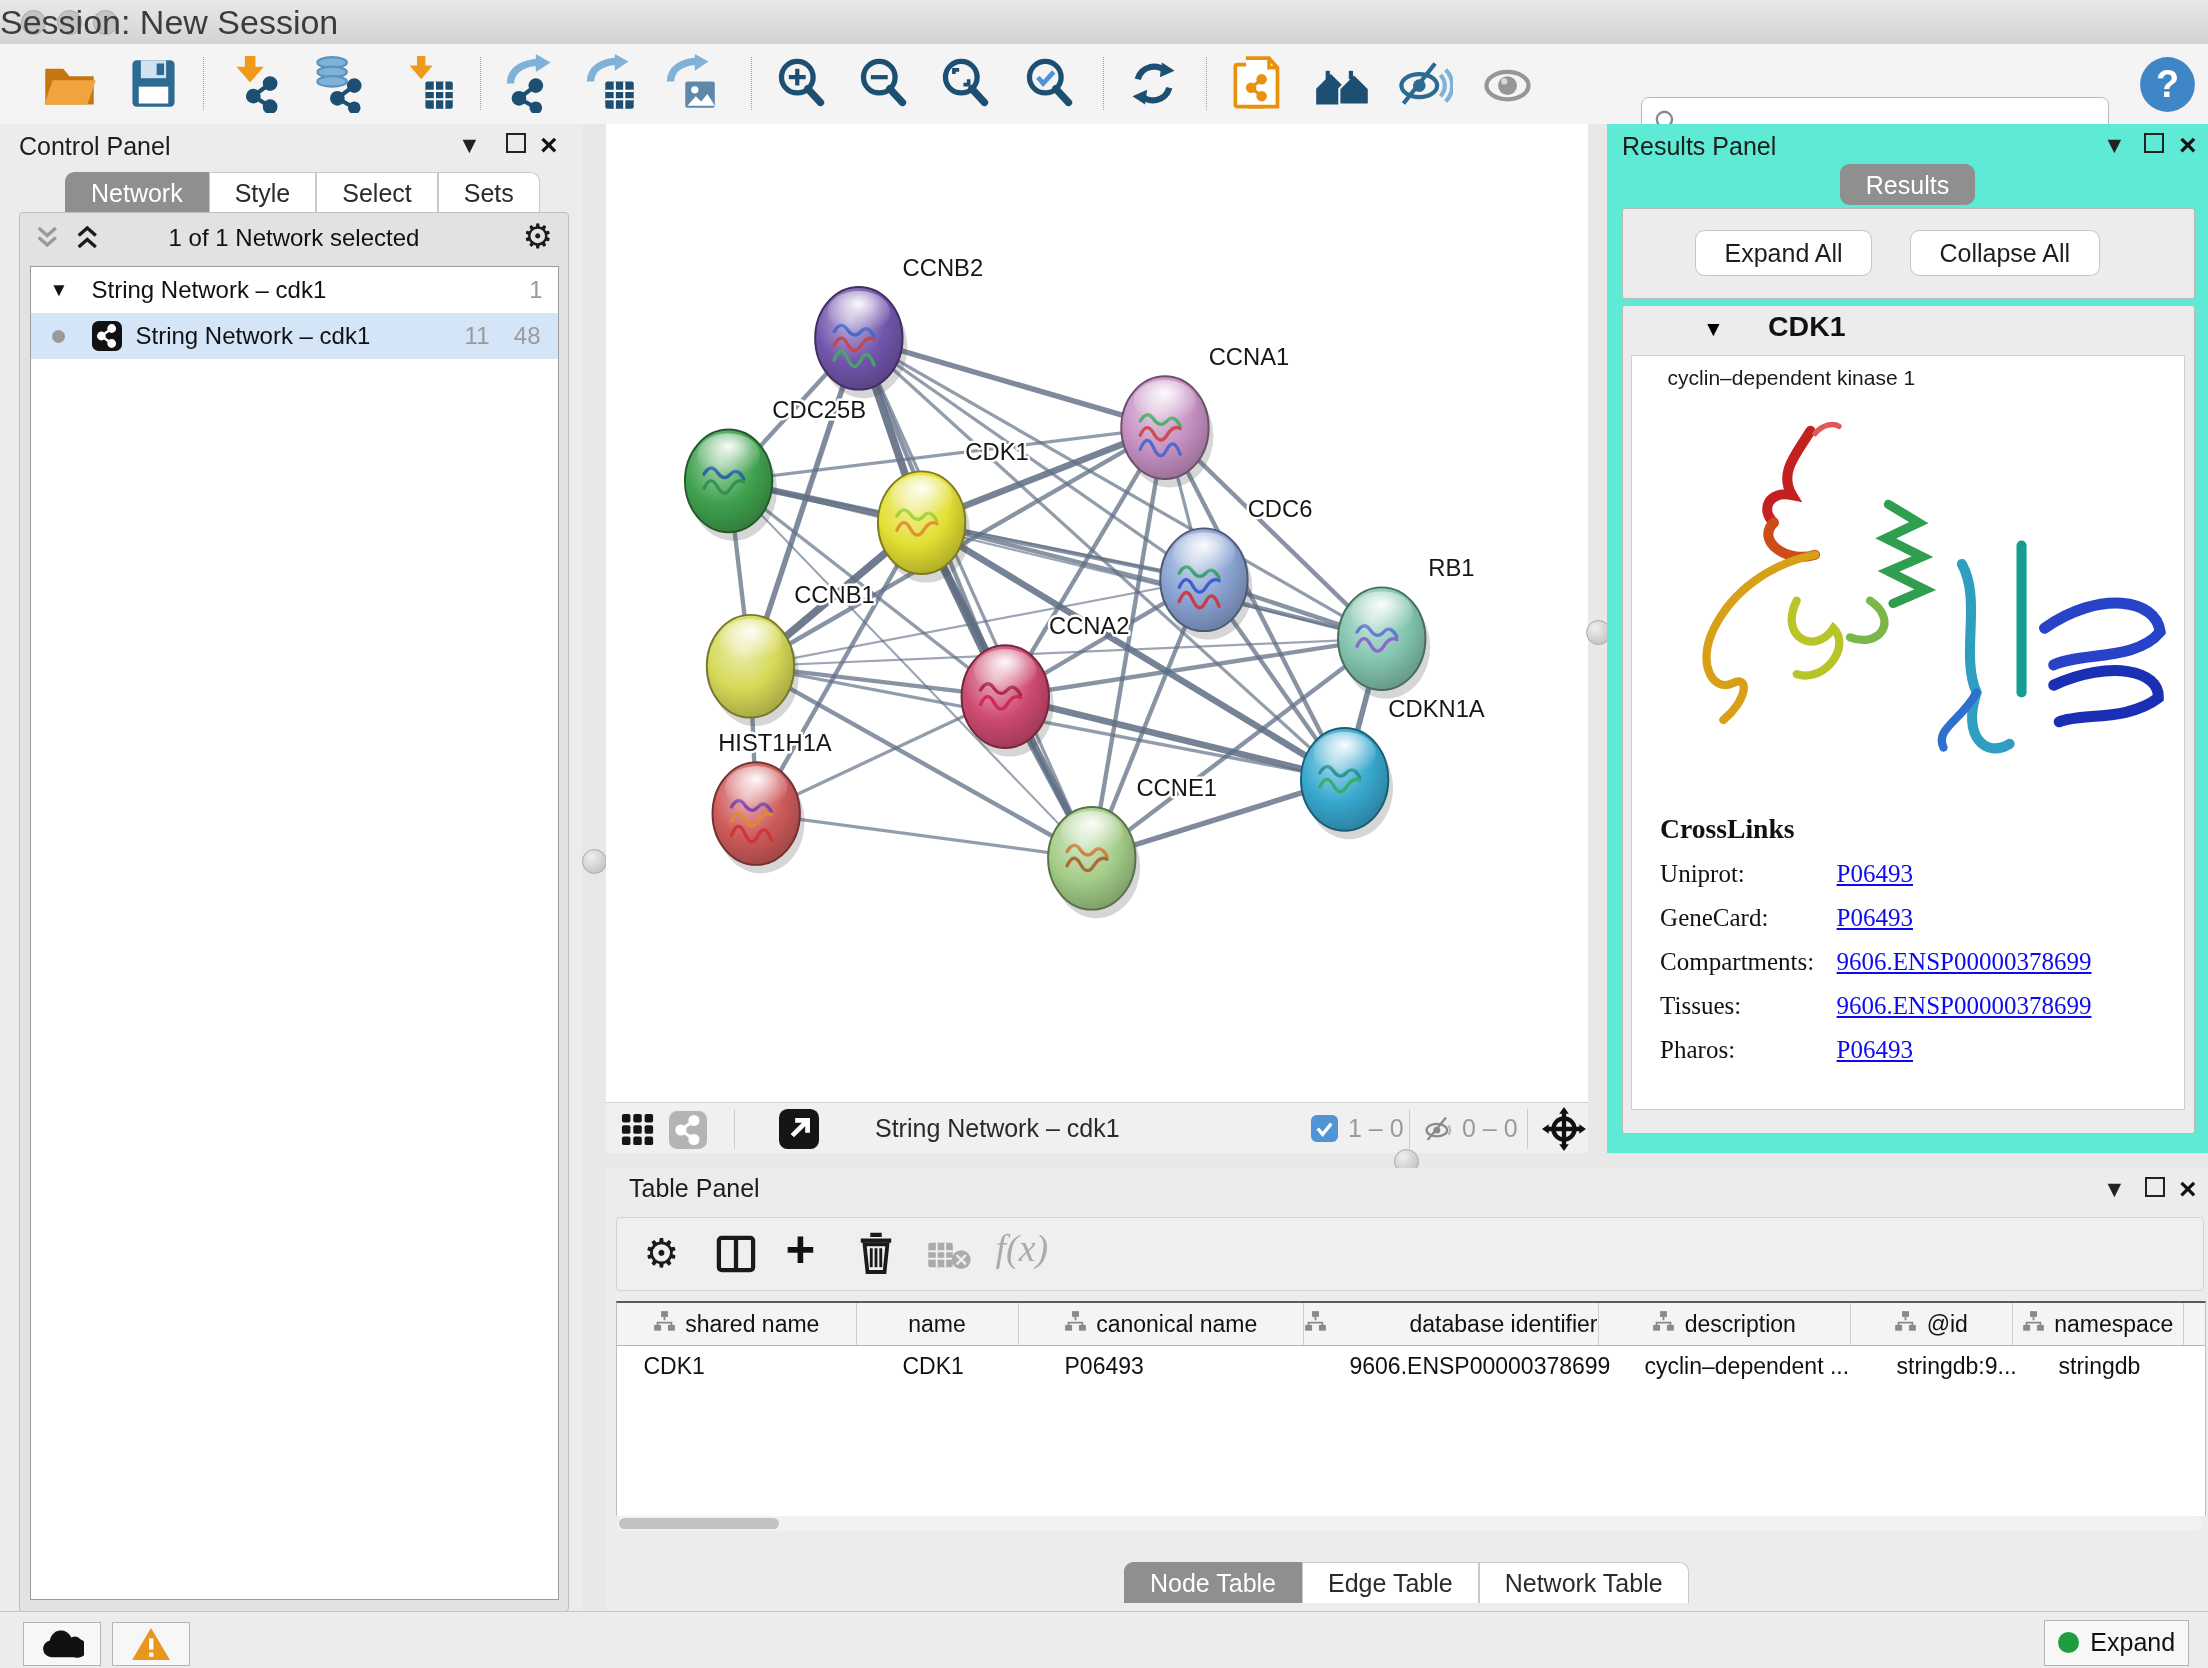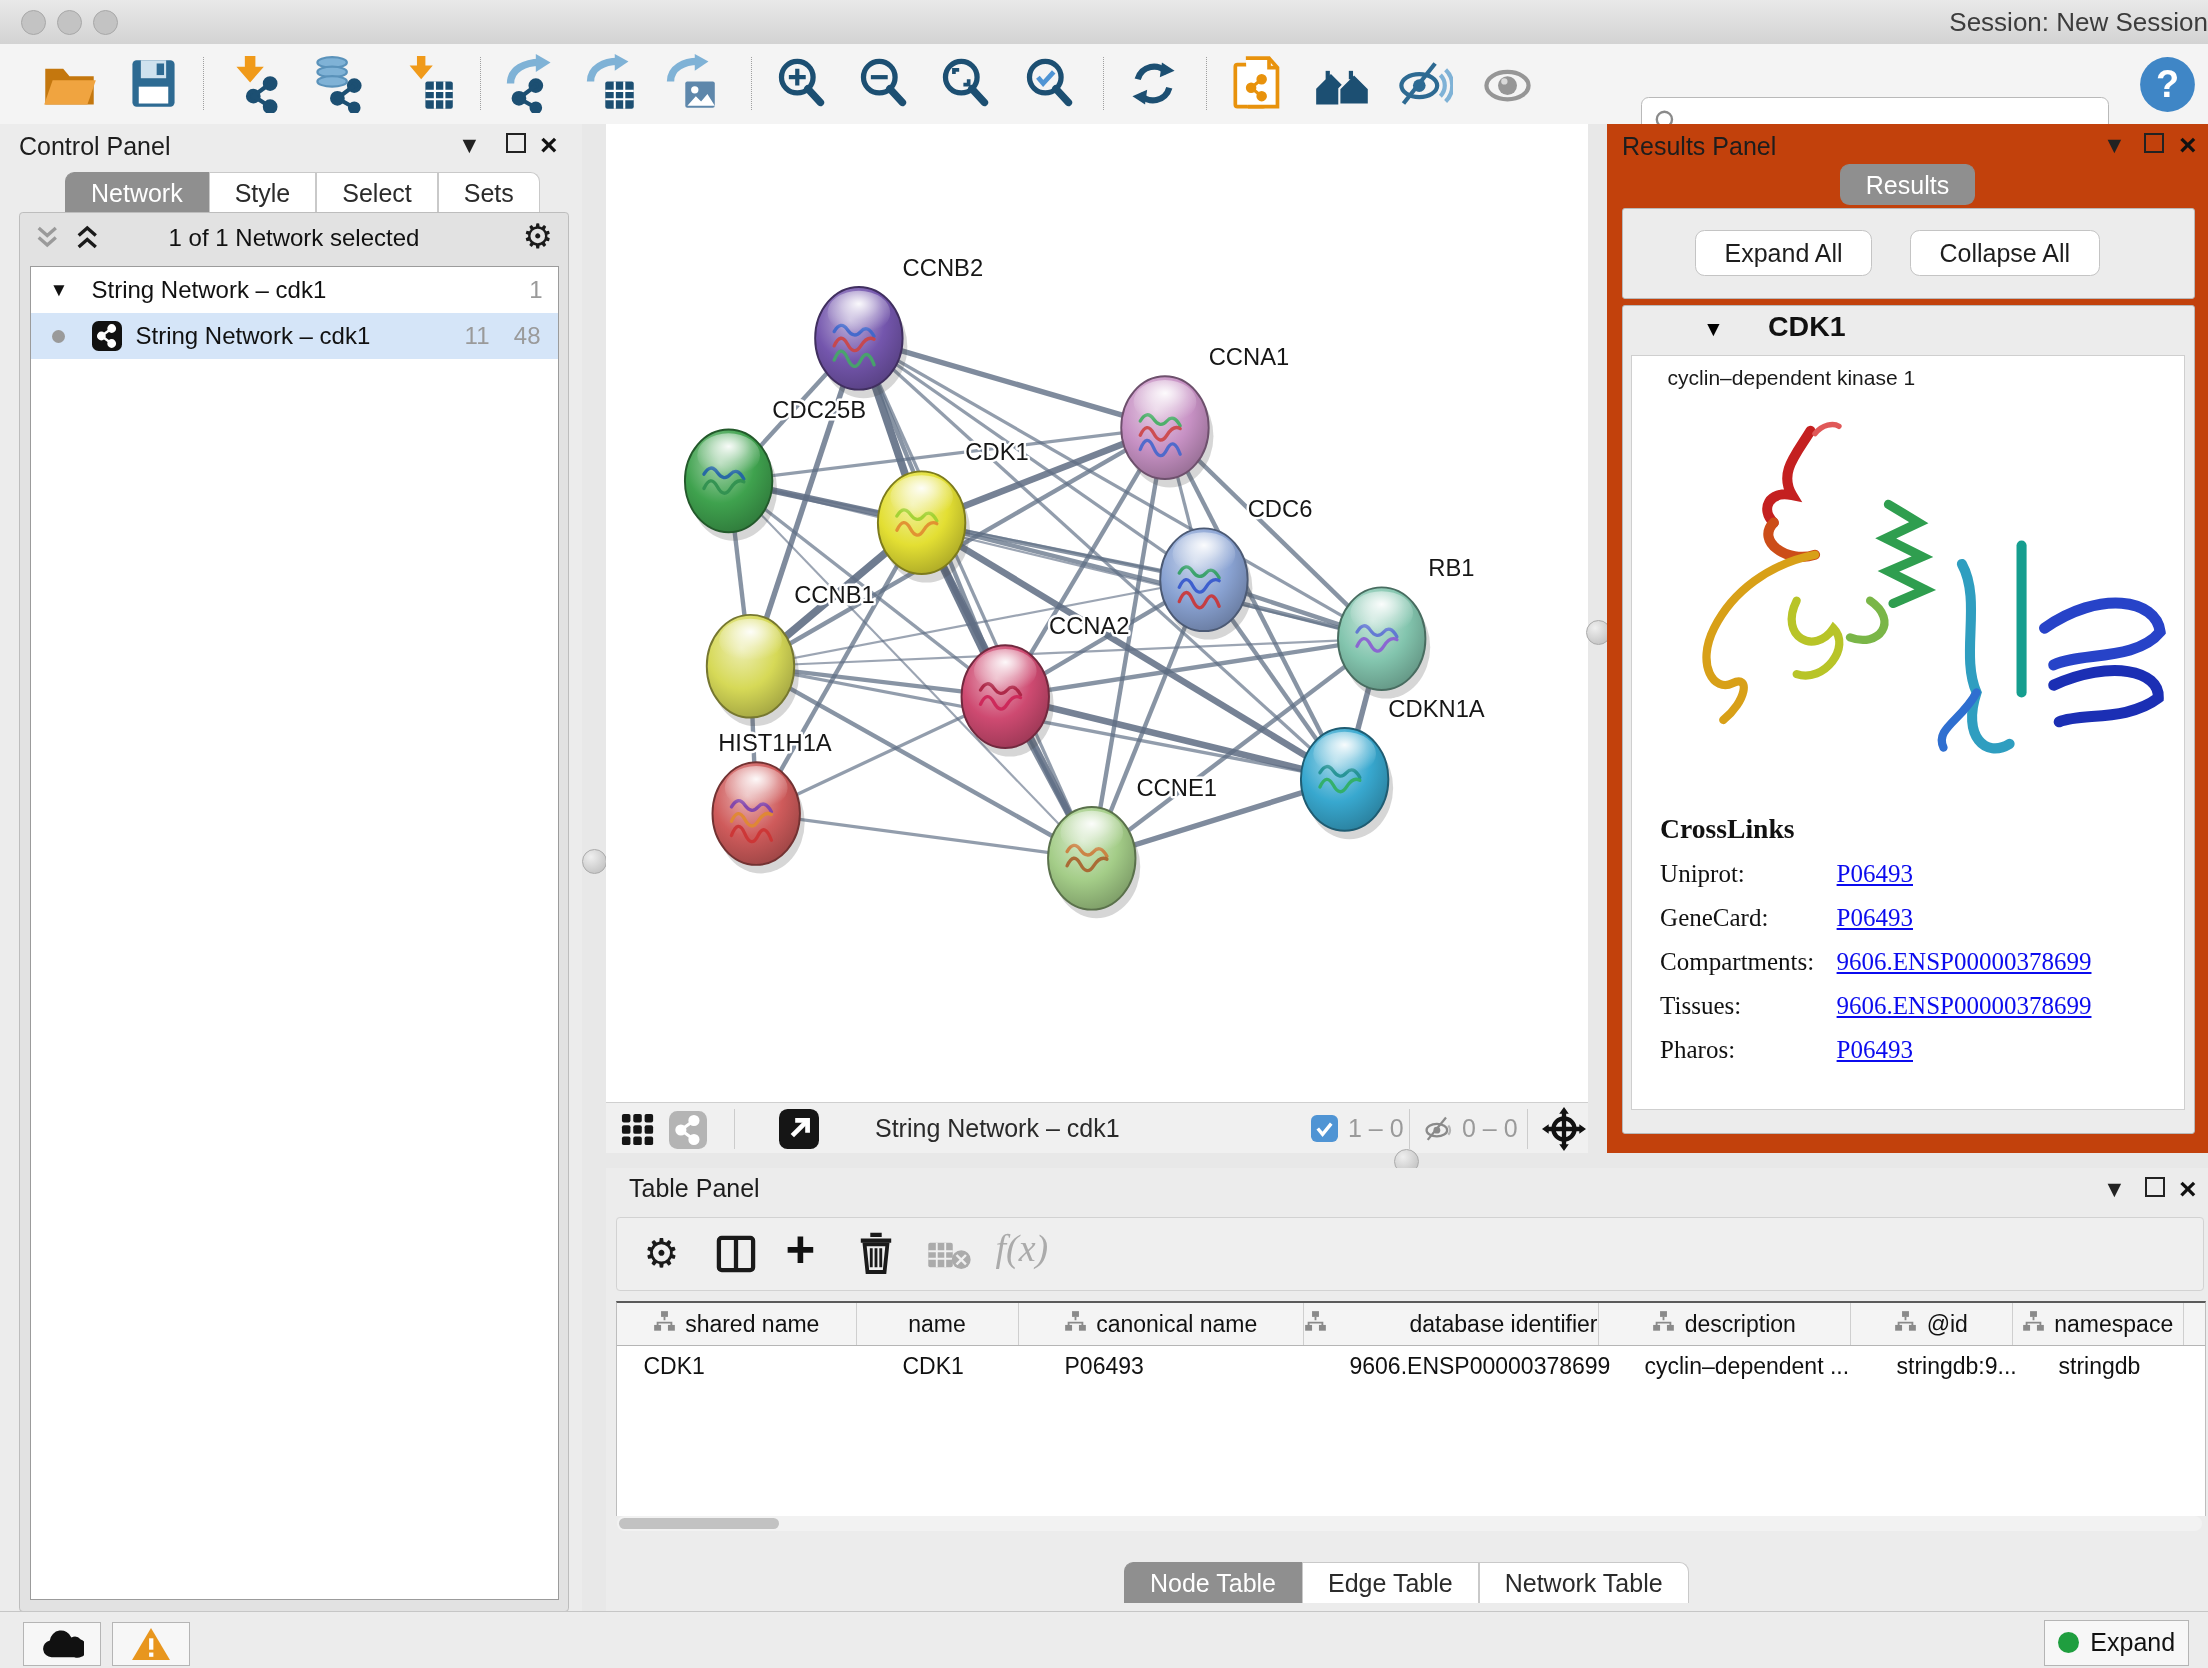--- a/index.html
+++ b/index.html
@@ -4,21 +4,21 @@
 <style>
   html,body{margin:0;padding:0;width:2208px;height:1668px;overflow:hidden;
     font-family:"Liberation Sans",sans-serif;background:#ececec;position:relative;}
   .abs{position:absolute;}
   
   .titlebar{position:absolute;left:0;top:0;width:2208px;height:44px;
     background:linear-gradient(#e9e9e9,#d3d3d3);border-bottom:1px solid #adadad;}
   .tl{position:absolute;top:9.5px;width:23px;height:23px;border-radius:50%;
     background:#c3c3c3;border:1px solid #a8a8a8;}
   .wtitle{position:absolute;left:0;top:0;width:100%;height:44px;line-height:44px;
-    text-align:right;font-size:26px;color:#3c3c3c;}
+    text-align:left;font-size:34px;color:#3c3c3c;}
   
   .toolbar{position:absolute;left:0;top:44px;width:2208px;height:80px;
     background:#f4f4f4;border-bottom:1px solid #c6c6c6;}
   .tbico{position:absolute;top:9.5px;width:59px;height:59px;background:none;border:none;padding:0;cursor:pointer;}
   .tbsep{position:absolute;top:13.3px;height:53px;border-left:1.9px dotted #9f9f9f;}
   .searchbox{position:absolute;left:1641px;top:53px;width:466px;height:48px;background:#fff;
     border:1px solid #b9b9b9;border-radius:7.6px;}
   .searchbox input{position:absolute;left:49px;top:3.8px;width:399px;height:36px;border:none;outline:none;
     font-size:23px;font-family:"Liberation Sans",sans-serif;background:transparent;}
   
@@ -42,21 +42,21 @@
   .canvas{position:absolute;left:606px;top:124px;width:982px;height:1029px;background:#fff;}
   .canvas-bar{position:absolute;left:0;top:978px;width:982px;height:51px;background:#f0f0f0;
     border-top:1px solid #cfcfcf;}
   .cbar-sep{position:absolute;top:5.7px;height:40px;border-left:1px solid #cccccc;}
   .cbar-txt{position:absolute;top:0;height:51px;line-height:51px;font-size:25px;color:#2a2a2a;}
   .cbar-cnt{color:#9a9a9a;}
   .vsplit{position:absolute;background:#e8e8e8;}
   .knob{position:absolute;width:23px;height:23px;border-radius:50%;
     background:radial-gradient(circle at 35% 30%,#efefef,#b9b9b9);border:1px solid #aaa;}
   
-  .rp{position:absolute;left:1607px;top:124px;width:601px;height:1029px;background:#c2410c;}
+  .rp{position:absolute;left:1607px;top:124px;width:601px;height:1029px;background:#5eead4;}
   .rp-frame{position:absolute;left:15px;width:571px;background:#ececec;border:1.9px solid #b9b9b9;border-radius:2.9px;}
   .btn{display:inline-block;height:44px;line-height:44px;padding:0 28.5px;background:#fff;
     border:1px solid #c4c4c4;border-radius:9.5px;font-size:25px;color:#1d1d1d;}
   .rp-white{position:absolute;background:#fff;border:1px solid #cfcfcf;}
   .serif{font-family:"Liberation Serif",serif;}
   .clrow{position:relative;height:44px;line-height:44px;font-size:25px;}
   .cllabel{position:absolute;left:28.5px;color:#111;}
   .cllink{position:absolute;left:205px;color:#0b0bee;text-decoration:underline;cursor:pointer;}
   
   .tp{position:absolute;left:606px;top:1168px;width:1603px;height:443px;background:#ececec;}

